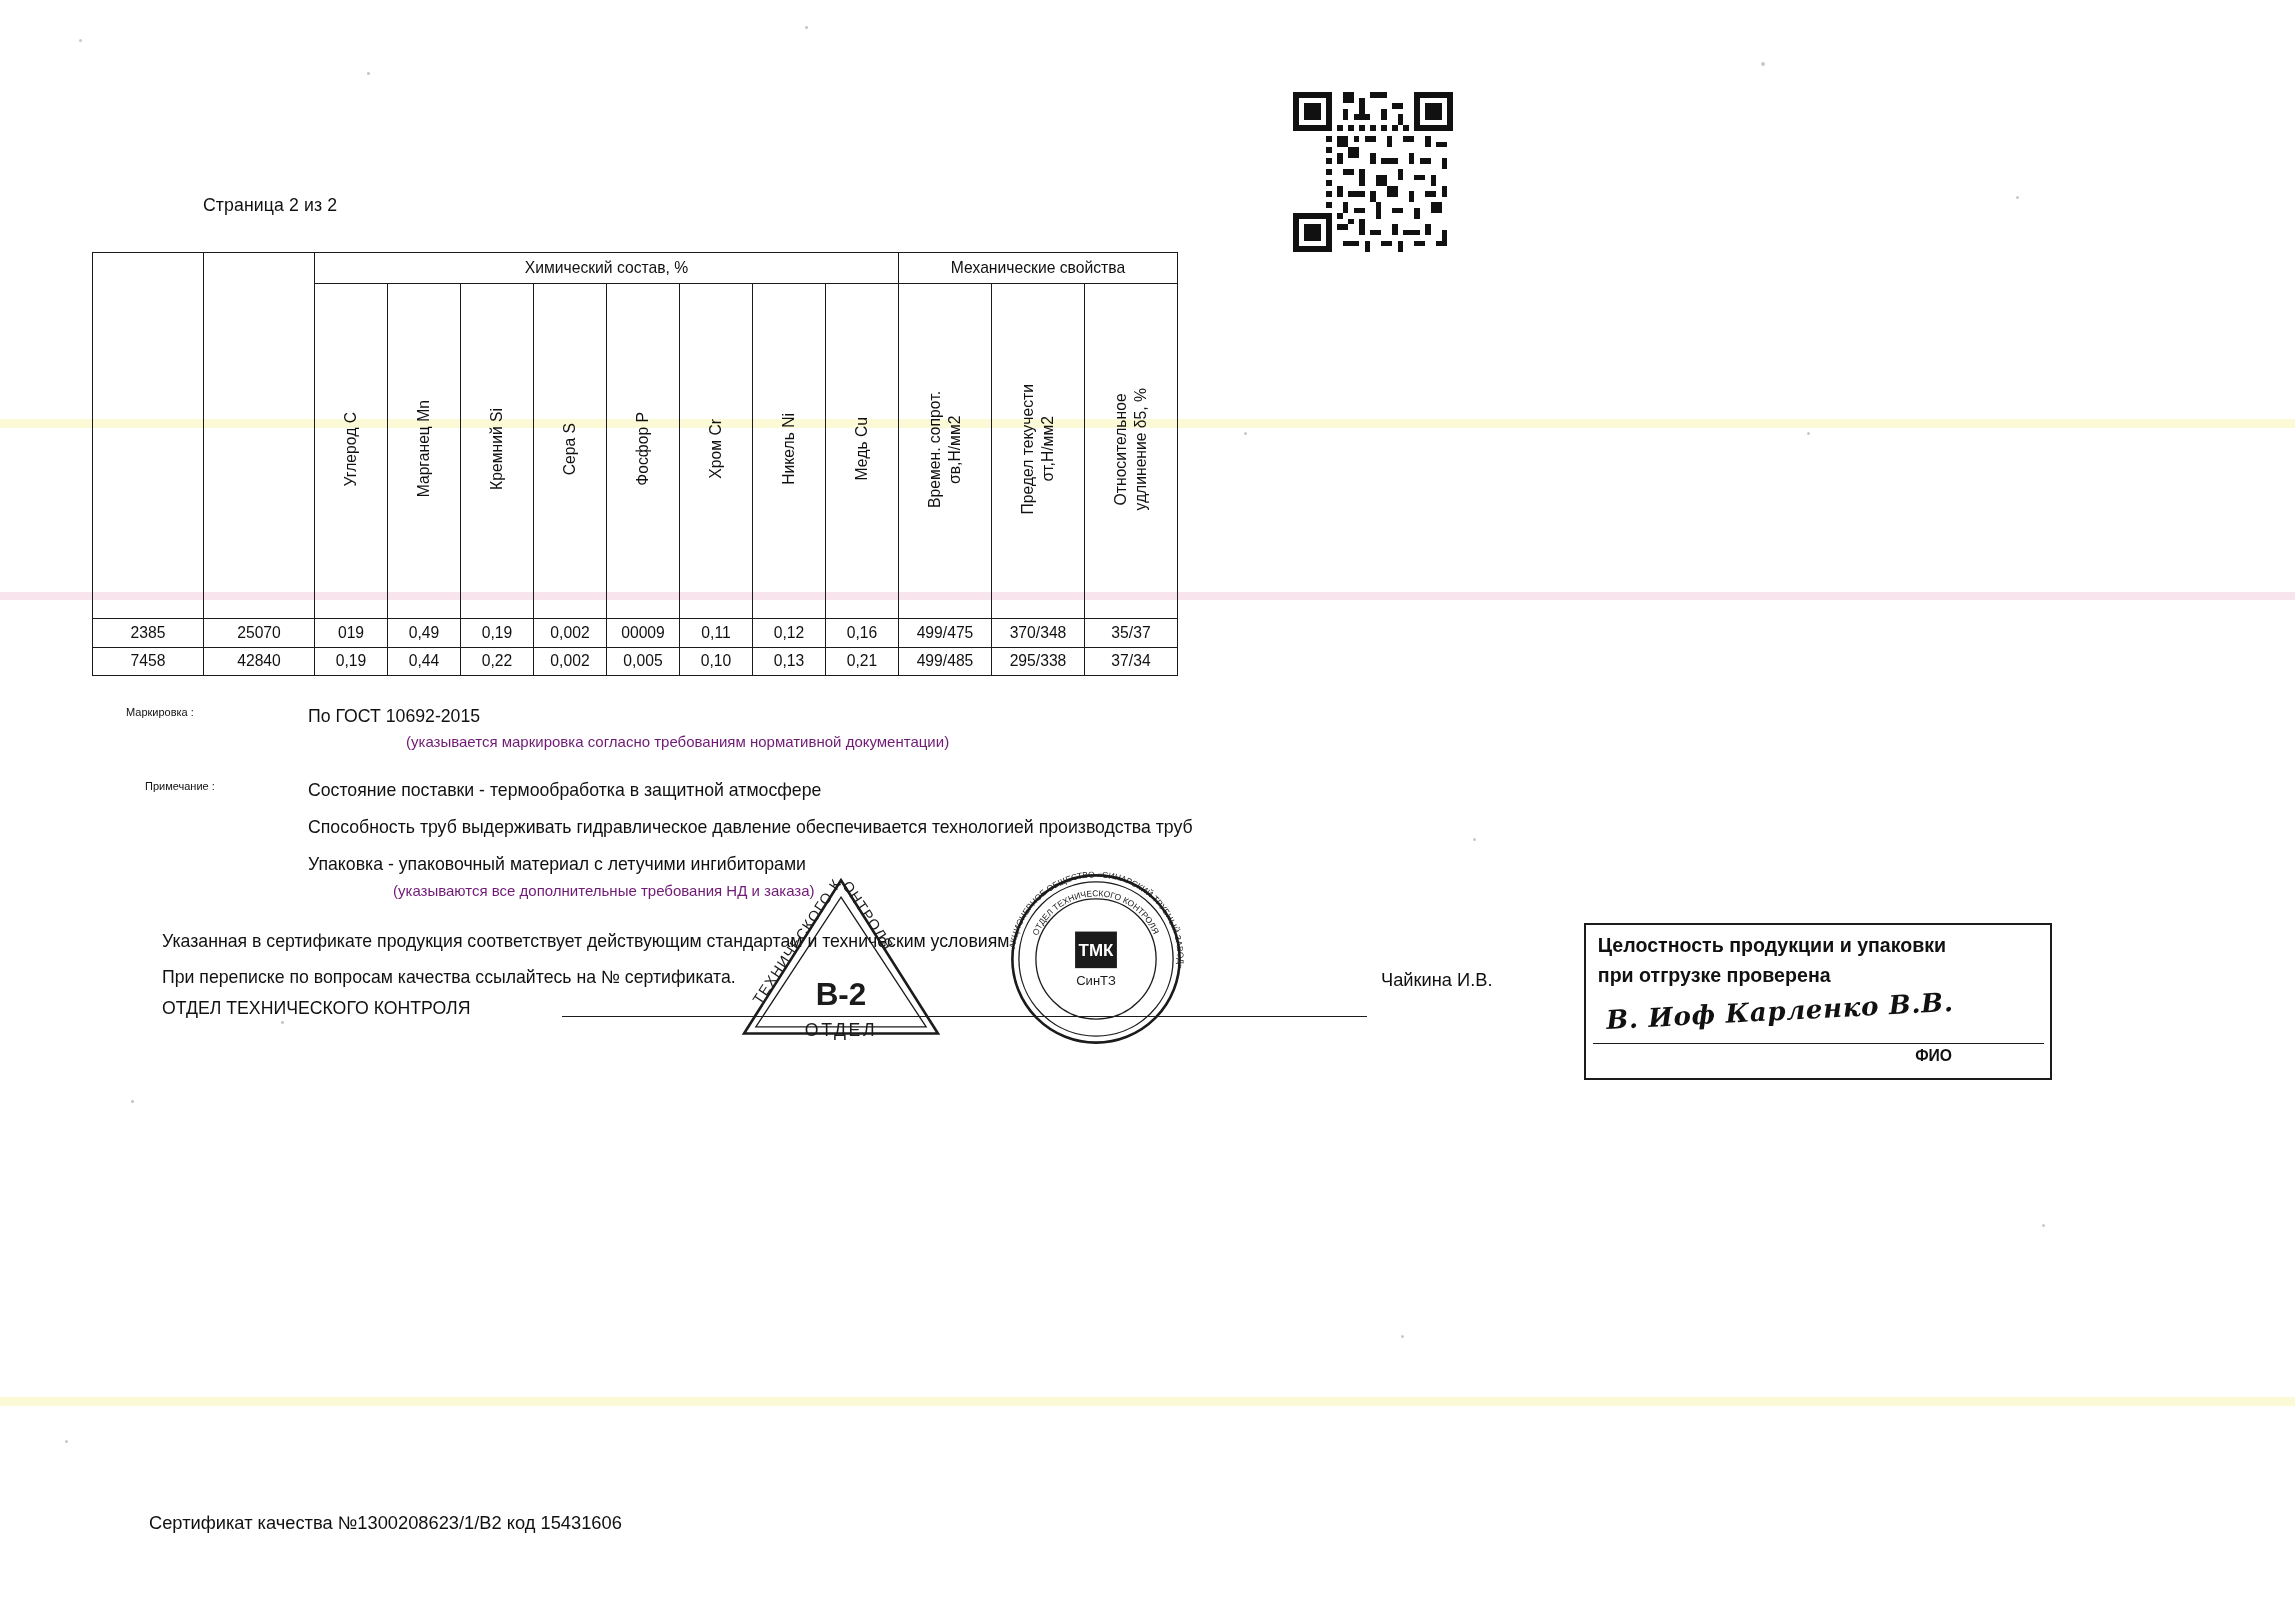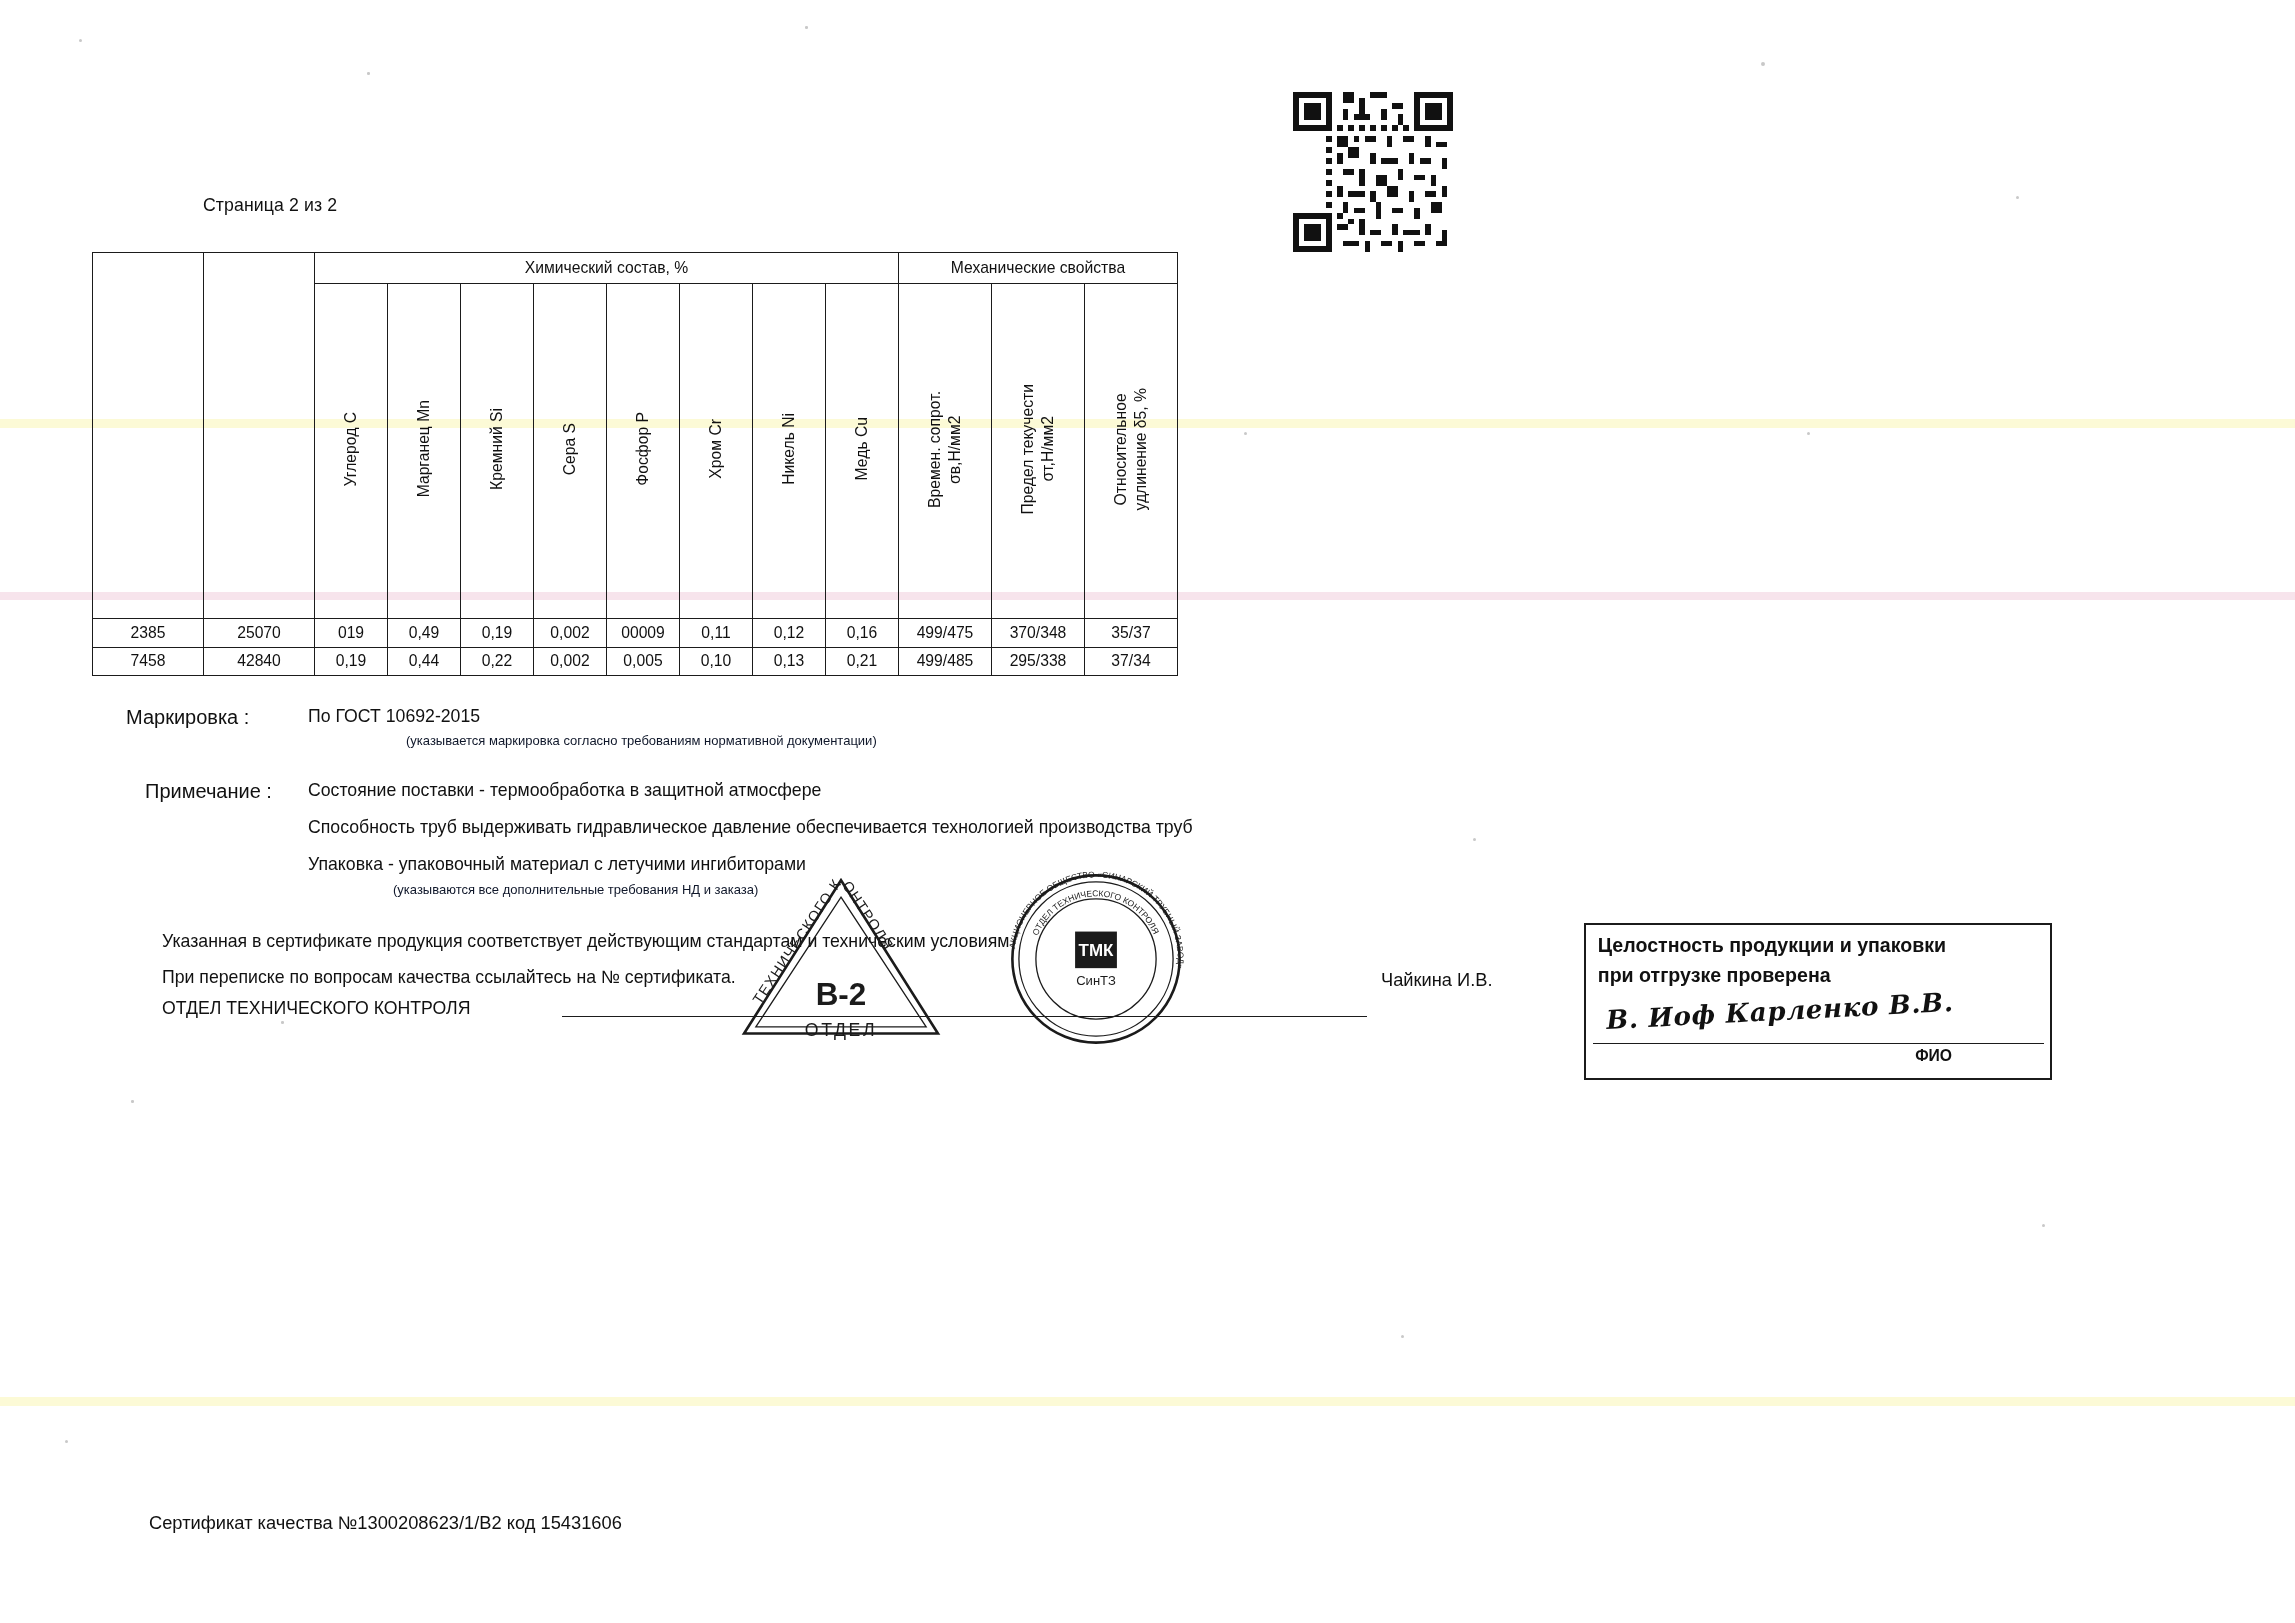--- a/index.html
+++ b/index.html
@@ -94,30 +94,30 @@
   .w-part   { width: 110px; }
   .w-heat   { width: 110px; }
   .w-el     { width: 72px; }
   .w-mech-a { width: 92px; }
   .w-mech-b { width: 92px; }
   .w-mech-c { width: 92px; }
 
   
   .lbl {
     position: absolute;
-    font-size: 20px;
+    font-size: 11px;
   }
   .val {
     position: absolute;
     font-size: 17.7px;
   }
   .sub {
     position: absolute;
-    font-size: 13px;
-    color: #0f172a;
+    font-size: 15px;
+    color: #701a75;
   }
 
   
   .decl {
     position: absolute;
     font-size: 17.7px;
   }
   .sign-line {
     position: absolute;
     border-bottom: 1.3px solid #1b1b1b;

